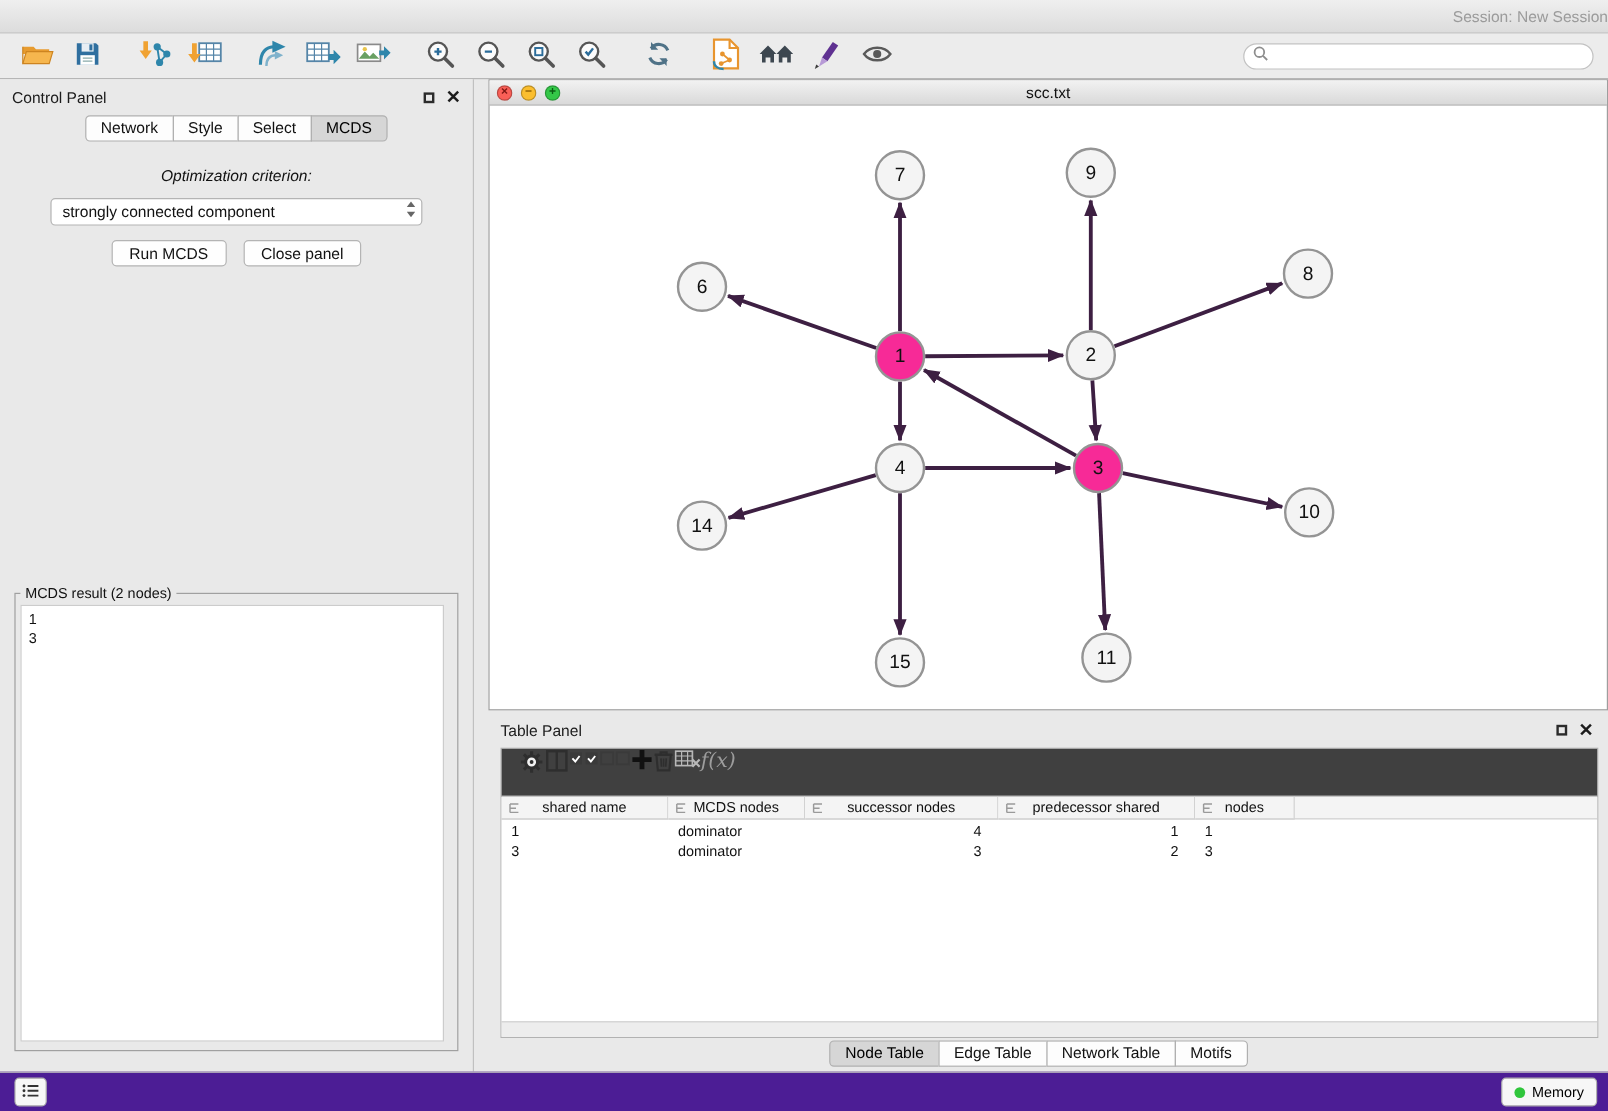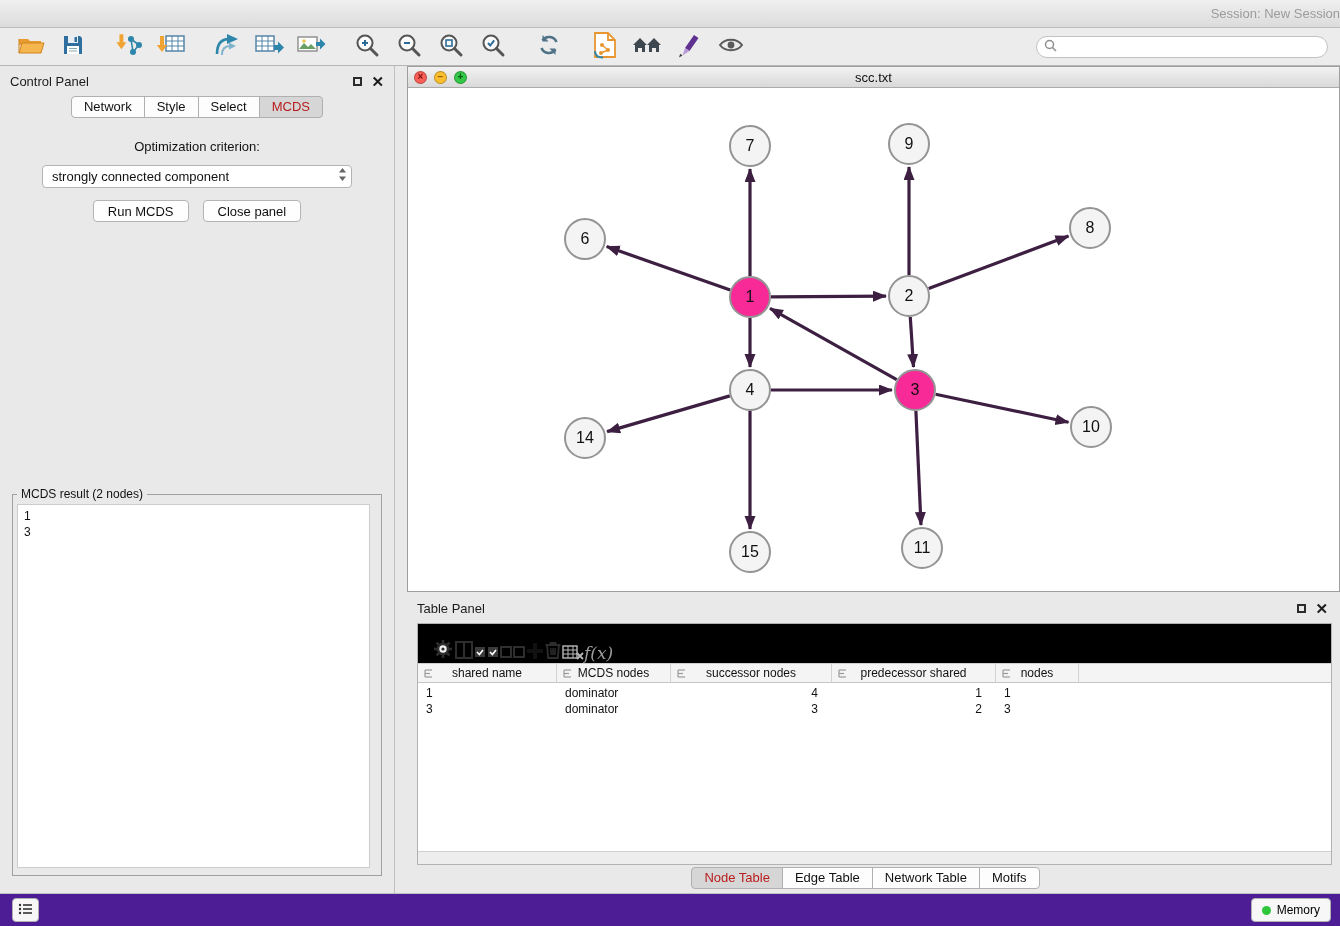--- a/index.html
+++ b/index.html
@@ -26,23 +26,23 @@
   .control-panel { position:absolute; top:66px; left:0; width:395px; height:827px; background:#e9e9e9; border-right:1px solid #c0c0c0; }
   .panel-header { height:30px; display:flex; align-items:center; padding:0 10px; }
   .panel-header .ptitle { font-size:13px; color:#1c1c1c; }
   .win-icons { margin-left:auto; display:flex; gap:9px; align-items:center; }
   .float-icon { width:9px; height:9px; border:2px solid #2b2b2b; background:transparent; }
   .close-x { font-size:15px; font-weight:bold; color:#1c1c1c; line-height:1; }
   .seg-tabs { display:flex; justify-content:center; }
   .seg-tab { font-size:13px; padding:2px 12px 3px 12px; background:#fdfdfd; border:1px solid #b0b0b0; margin-left:-1px; color:#111; }
   .seg-tab:first-child { border-radius:4px 0 0 4px; margin-left:0; }
   .seg-tab:last-child { border-radius:0 4px 4px 0; }
-  .seg-tab.active { background:#d6d6d6; color:#b91c1c; }
+  .seg-tab.active { background:#d6d6d6; color:#000000; }
   .cp-content { padding-top:21px; text-align:center; }
-  .opt-label { font-size:13px; color:#111; }
+  .opt-label { font-size:13px; color:#111;font-style:italic; }
   .dropdown { margin:11px auto 0 auto; width:310px; height:23px; background:#fff; border:1px solid #b4b4b4;
     border-radius:4px; display:flex; align-items:center; padding:0 4px 0 9px; }
   .dropdown .dval { font-size:13px; flex:1; text-align:left; }
   .cp-buttons { margin-top:12px; display:flex; justify-content:center; gap:14px; }
   .btn { height:22px; padding:0 14px; background:#fefefe; border:1px solid #b4b4b4; border-radius:4px; font-size:13px;
     font-family:"Liberation Sans",sans-serif; color:#111; display:flex; align-items:center; }
   .result-group { position:absolute; left:12px; right:12px; top:428px; height:382px; border:1px solid #a0a0a0; }
   .result-title { position:absolute; top:-8px; left:4px; background:#e9e9e9; padding:0 4px; font-size:12px; color:#111; }
   .result-box { position:absolute; left:4px; right:11px; top:9px; bottom:7px; background:#fff; border:1px solid #cccccc;
     font-size:12px; padding:3px 6px; text-align:left; }
@@ -59,21 +59,21 @@
   .light.yellow { background:#fbbe2e; color:#8a5d00; }
   .light.green { background:#34c748; color:#0b5d14; }
   .net-title { position:absolute; left:0; right:0; text-align:center; font-size:13px; color:#111; }
 
   
   .table-panel { position:absolute; left:407px; top:595px; width:933px; height:298px; background:#e9e9e9; }
   .tp-header { height:26px; display:flex; align-items:center; padding:0 12px 0 10px; }
   .tp-header .ptitle { font-size:13px; color:#1c1c1c; }
   .tp-main { position:absolute; left:10px; top:28px; width:915px; height:242px; background:#fff; border:1px solid #b2b2b2;
     display:flex; flex-direction:column; }
-  .tp-toolbar { height:40px; background:#000000; border-bottom:1px solid #d0d0d0; display:flex; align-items:flex-end;
+  .tp-toolbar { height:40px; background:#404040; border-bottom:1px solid #d0d0d0; display:flex; align-items:flex-start;
     padding:0 14px; flex:0 0 auto; }
   .ticon { display:flex; align-items:center; justify-content:center; background:none; border:none; }
   .fx { font-family:"DejaVu Serif", serif; font-style:italic; color:#9c9c9c; font-size:17px; }
   .thead { display:flex; flex:0 0 auto; height:19px; }
   .hcell { position:relative; background:#f4f4f4; border-right:1px solid #d2d2d2; border-bottom:1px solid #c6c6c6;
     display:flex; align-items:center; justify-content:center; font-size:12px; color:#111; }
   .hcell .hicon { position:absolute; left:5px; top:4px; }
   .hfill { flex:1; background:#f4f4f4; border-bottom:1px solid #c6c6c6; }
   .col0{width:139px}.col1{width:114px}.col2{width:161px}.col3{width:164px}.col4{width:83px}
   .tbody { flex:1; background:#fff; padding-top:3px; }

